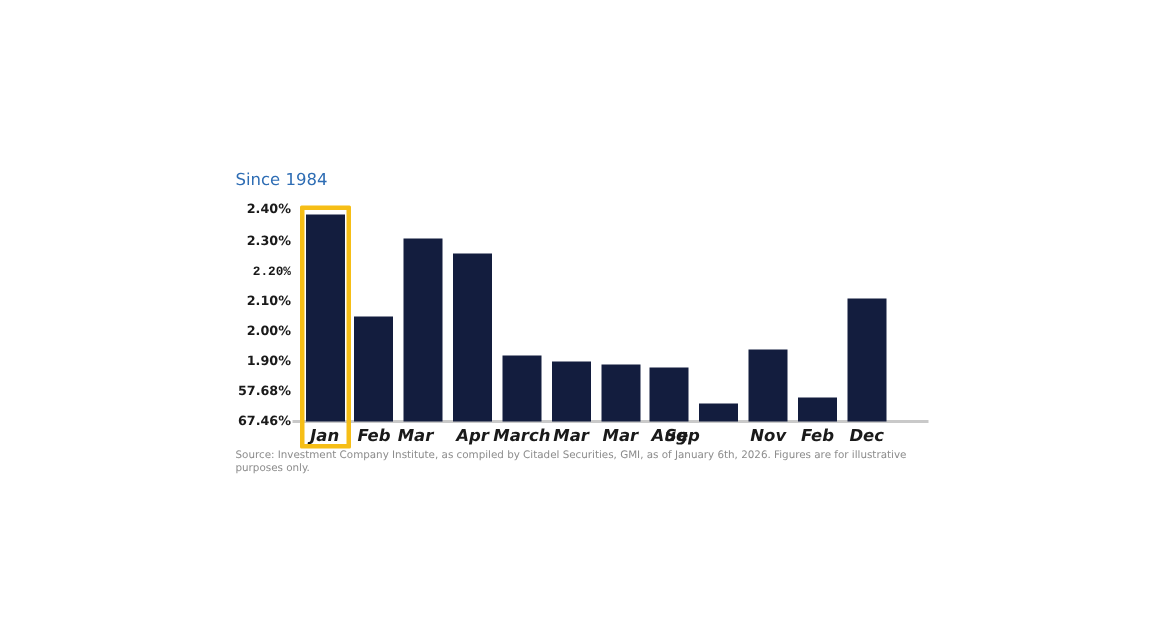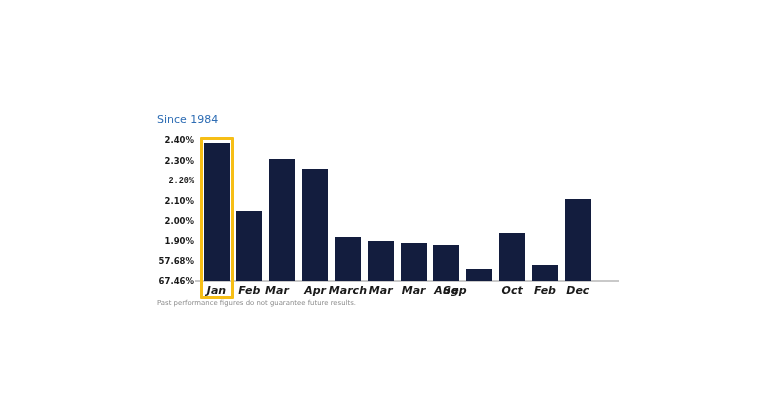--- a/index.html
+++ b/index.html
@@ -113,24 +113,24 @@
       <div class="x-tick-label" style="left: 327.9px;">March</div>
       <div class="bar" style="left: 367.75px; top: 240.5px; height: 40px; background: rgb(19, 29, 62);"></div>
       <div class="x-tick-label" style="left: 360.75px;">Mar</div>
       <div class="bar" style="left: 400.6px; top: 242.5px; height: 38px; background: rgb(19, 29, 62);"></div>
       <div class="x-tick-label" style="left: 393.6px;">Mar</div>
       <div class="bar" style="left: 433.45px; top: 244.5px; height: 36px; background: rgb(19, 29, 62);"></div>
       <div class="x-tick-label" style="left: 426.45px;">Aug</div>
       <div class="bar" style="left: 466.3px; top: 268.5px; height: 12px; background: rgb(19, 29, 62);"></div>
       <div class="x-tick-label" style="left: 435px;">Sep</div>
       <div class="bar" style="left: 499.15px; top: 232.5px; height: 48px; background: rgb(19, 29, 62);"></div>
-      <div class="x-tick-label" style="left: 492.15px;">Oct</div>
+      <div class="x-tick-label" style="left: 492.15px;">Nov</div>
       <div class="bar" style="left: 532px; top: 264.5px; height: 16px; background: rgb(19, 29, 62);"></div>
       <div class="x-tick-label" style="left: 525px;">Feb</div>
       <div class="bar" style="left: 564.85px; top: 198.5px; height: 82px; background: rgb(19, 29, 62);"></div>
       <div class="x-tick-label" style="left: 557.85px;">Dec</div>
     </div>
 
   <div class="source-note">
-    <div>Past performance figures do not guarantee future results.</div>
+    <div>Source: Investment Company Institute, as compiled by Citadel Securities, GMI, as of January 6th, 2026. Figures are for illustrative purposes only.</div>
   </div>
 
 </div>
 
 </body></html>

